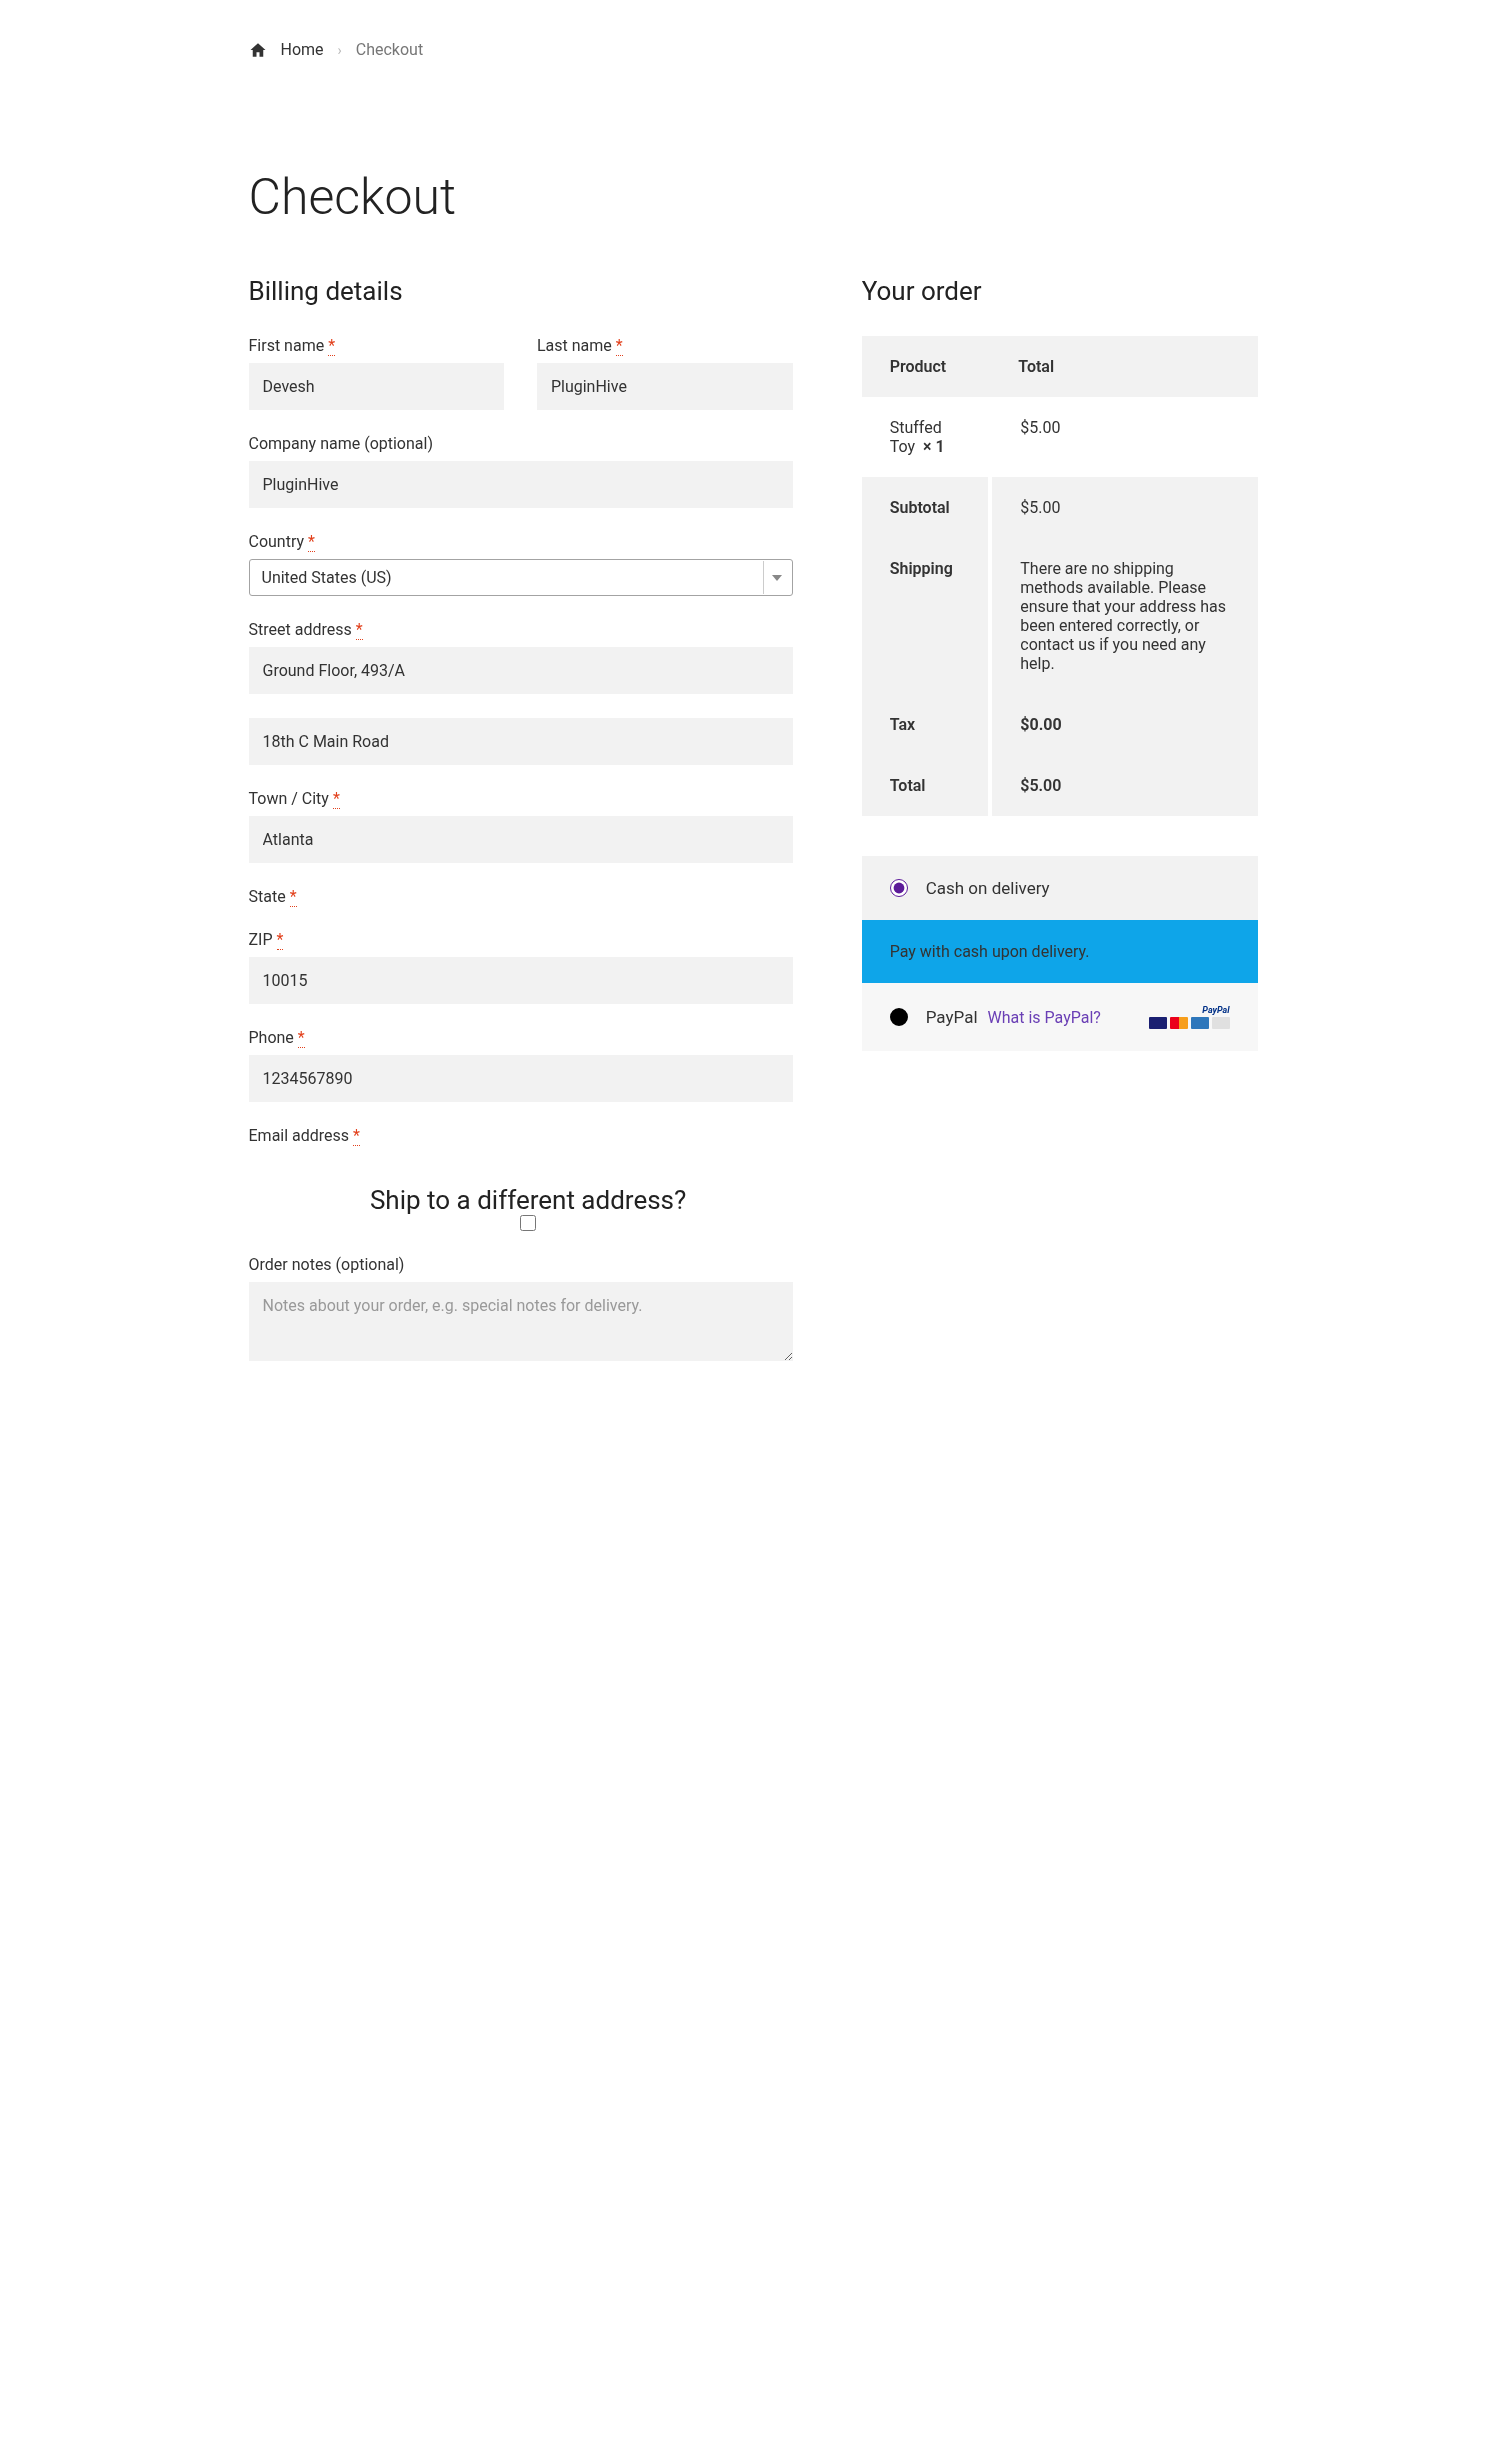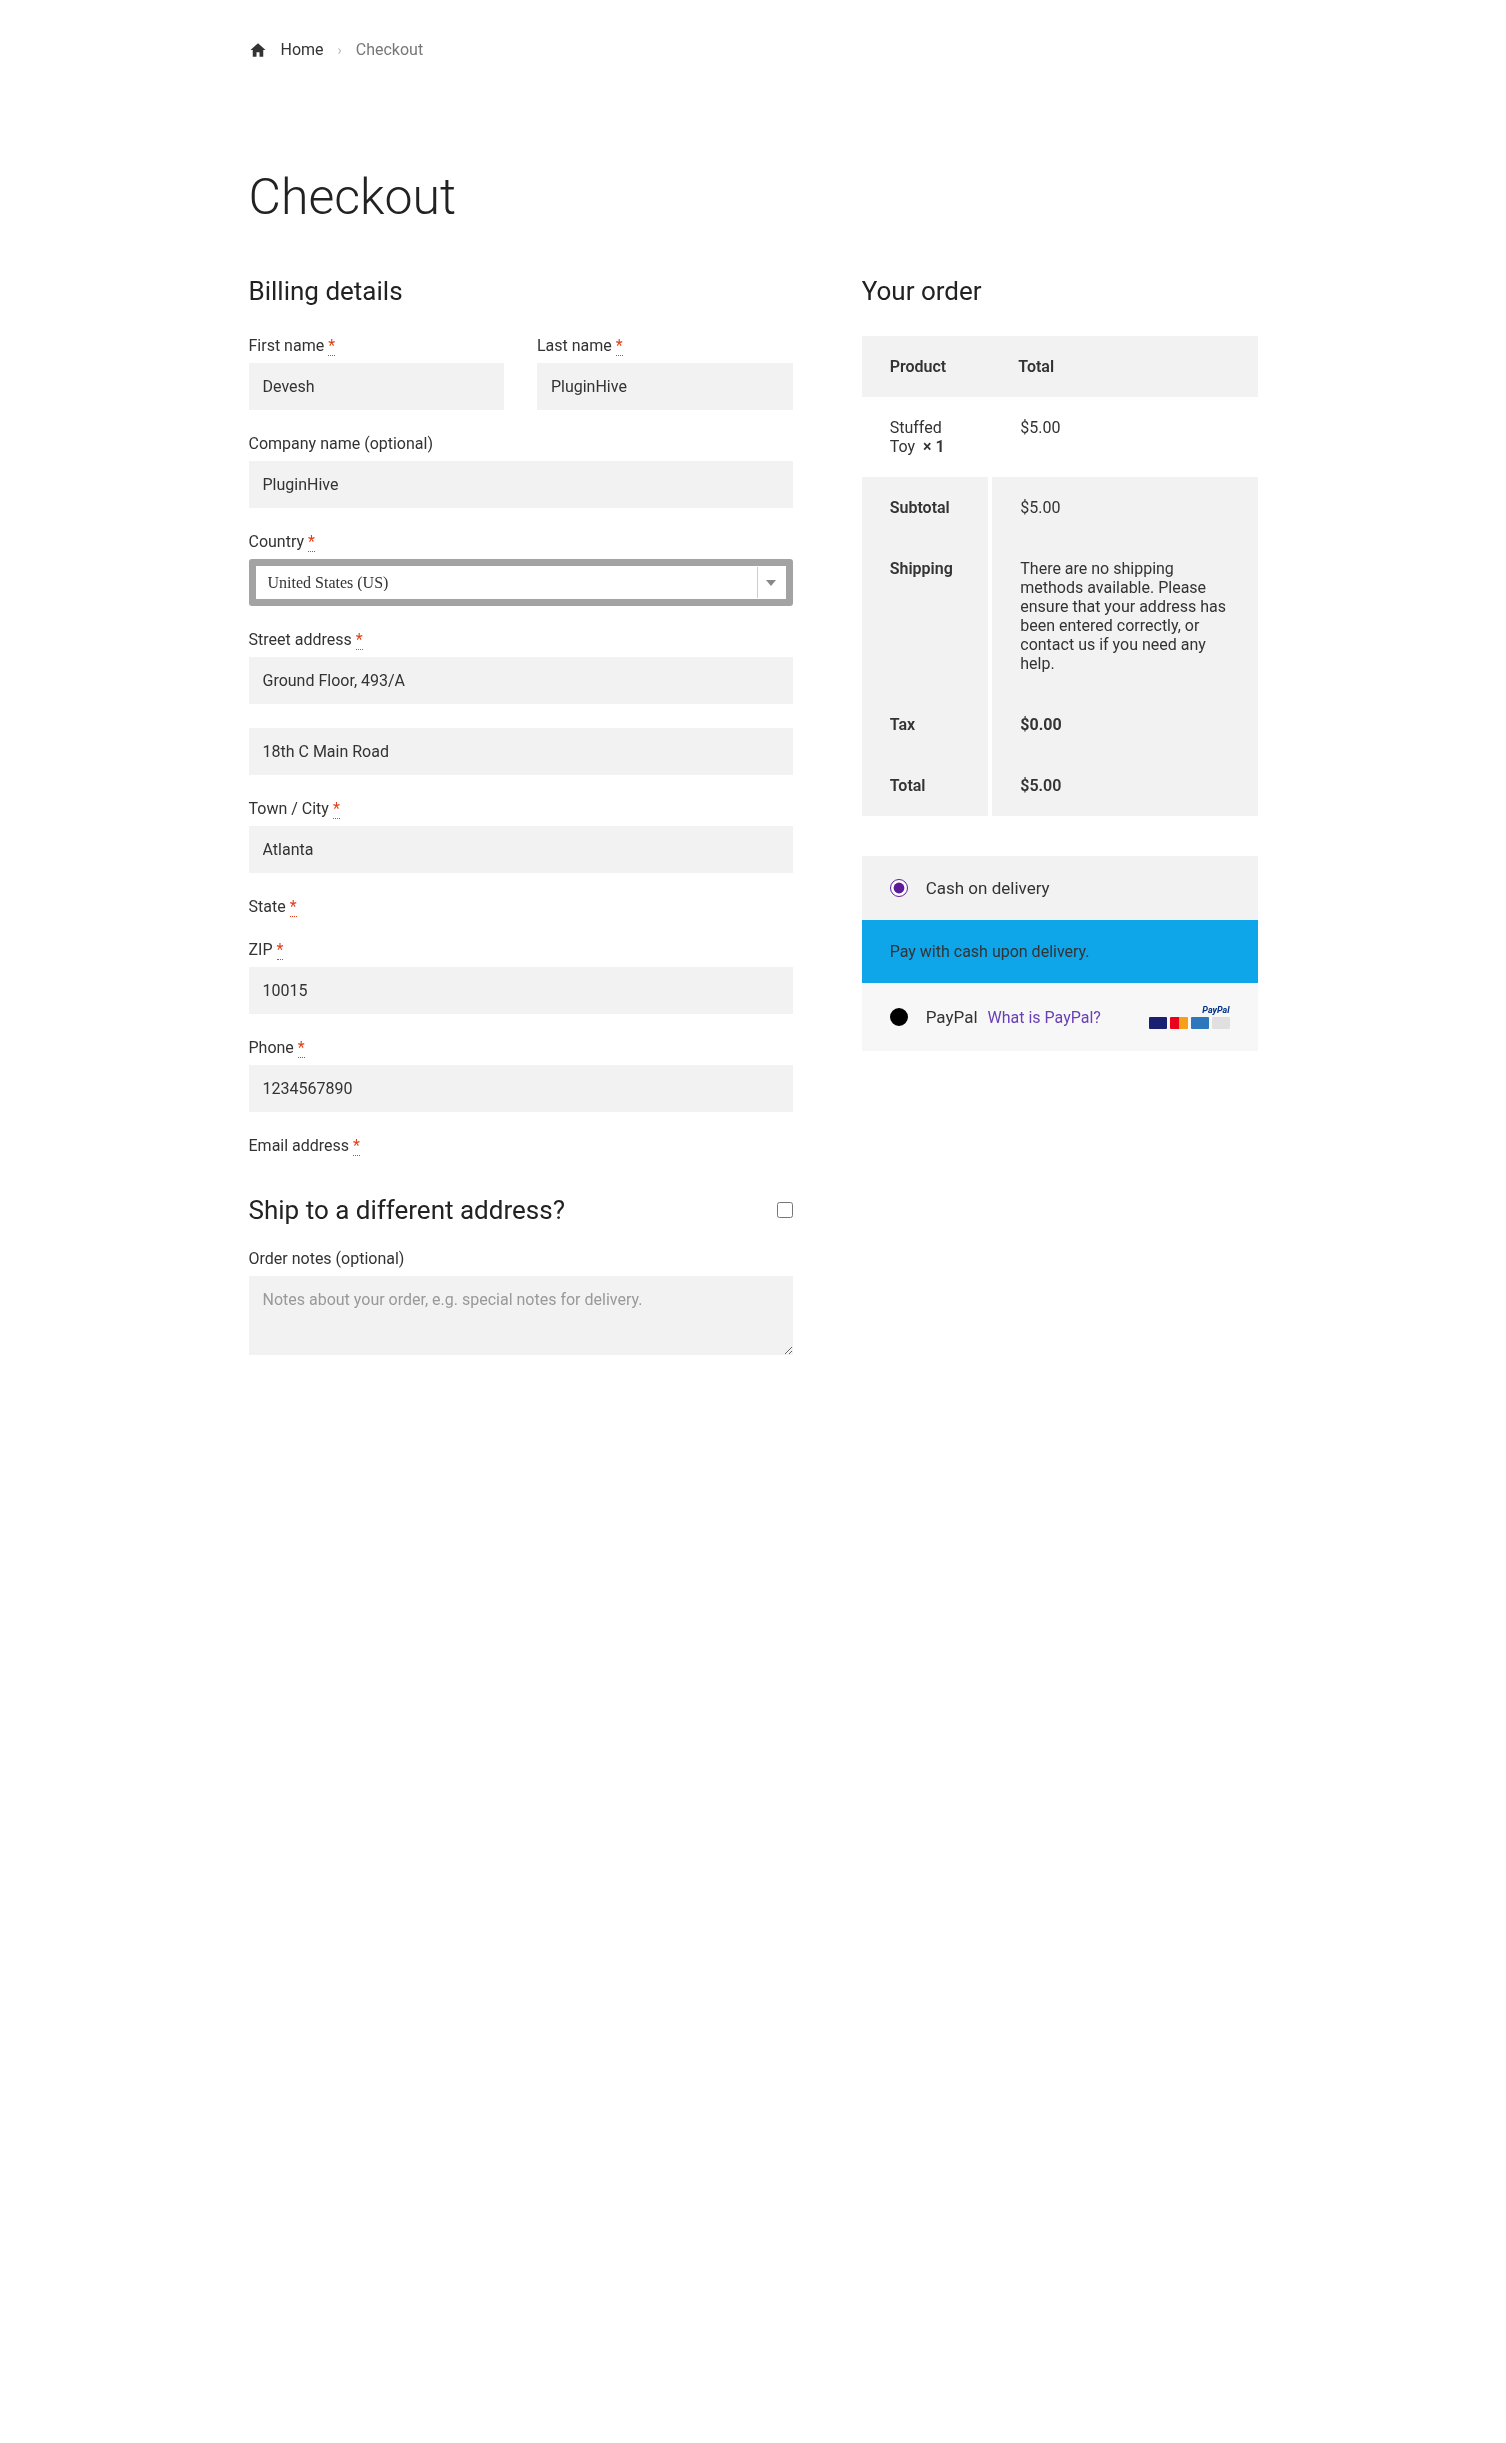--- a/index.html
+++ b/index.html
@@ -78,24 +78,23 @@
     padding: 14px 14px;
     font-size: 16px;
     color: #333;
     font-family: inherit;
   }
   textarea { resize: both; height: 79px; }
   textarea::placeholder { color: #999; }
 
   .select-wrap {
     position: relative;
-    border: 7px solid #a3a3a3;
+    border: 1px solid #a3a3a3;
     background: #fff;
     border-radius: 3px;
-    font-family: Liberation Serif, serif;
   }
   .select-wrap select {
     width: 100%;
     border: none;
     background: transparent;
     padding: 8px 34px 8px 12px;
     font-size: 16px;
     appearance: none;
     -webkit-appearance: none;
     font-family: inherit;
@@ -118,21 +117,22 @@
     right: 1px; top: 1px; bottom: 1px;
     width: 28px;
     border-left: 1px solid #ccc;
     pointer-events: none;
   }
 
   .ship-heading-row {
     display: flex;
     align-items: center;
     justify-content: space-between;
-    margin: 40px 0 24px 0;
+    margin: 40px 0 24px 15px;
+    flex-direction: column;
   }
   .ship-heading-row h3 { margin: 0; }
   .ship-heading-row input[type="checkbox"] { width: 16px; height: 16px; }
 
   
   table.order {
     width: 100%;
     border-collapse: collapse;
     font-size: 16px;
   }

